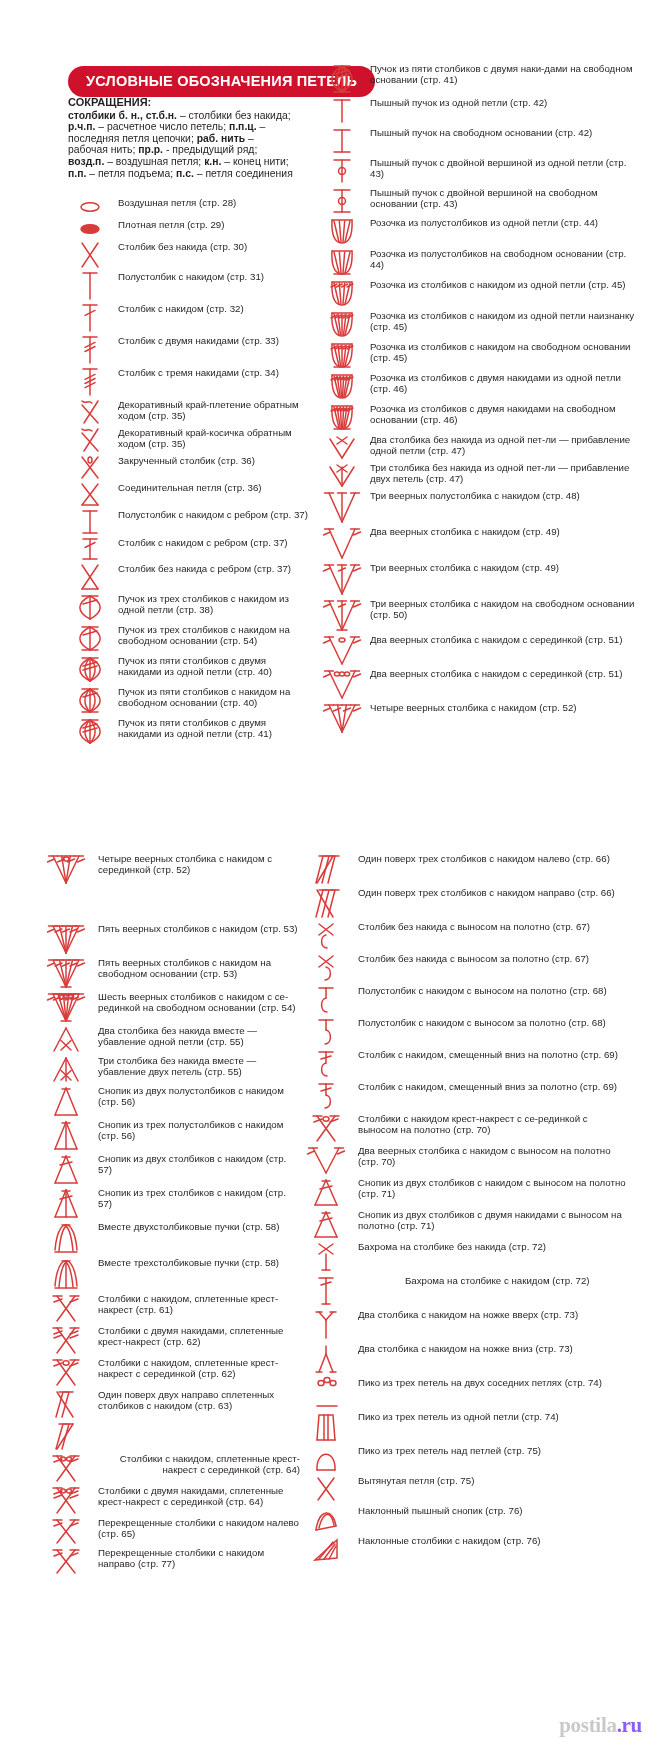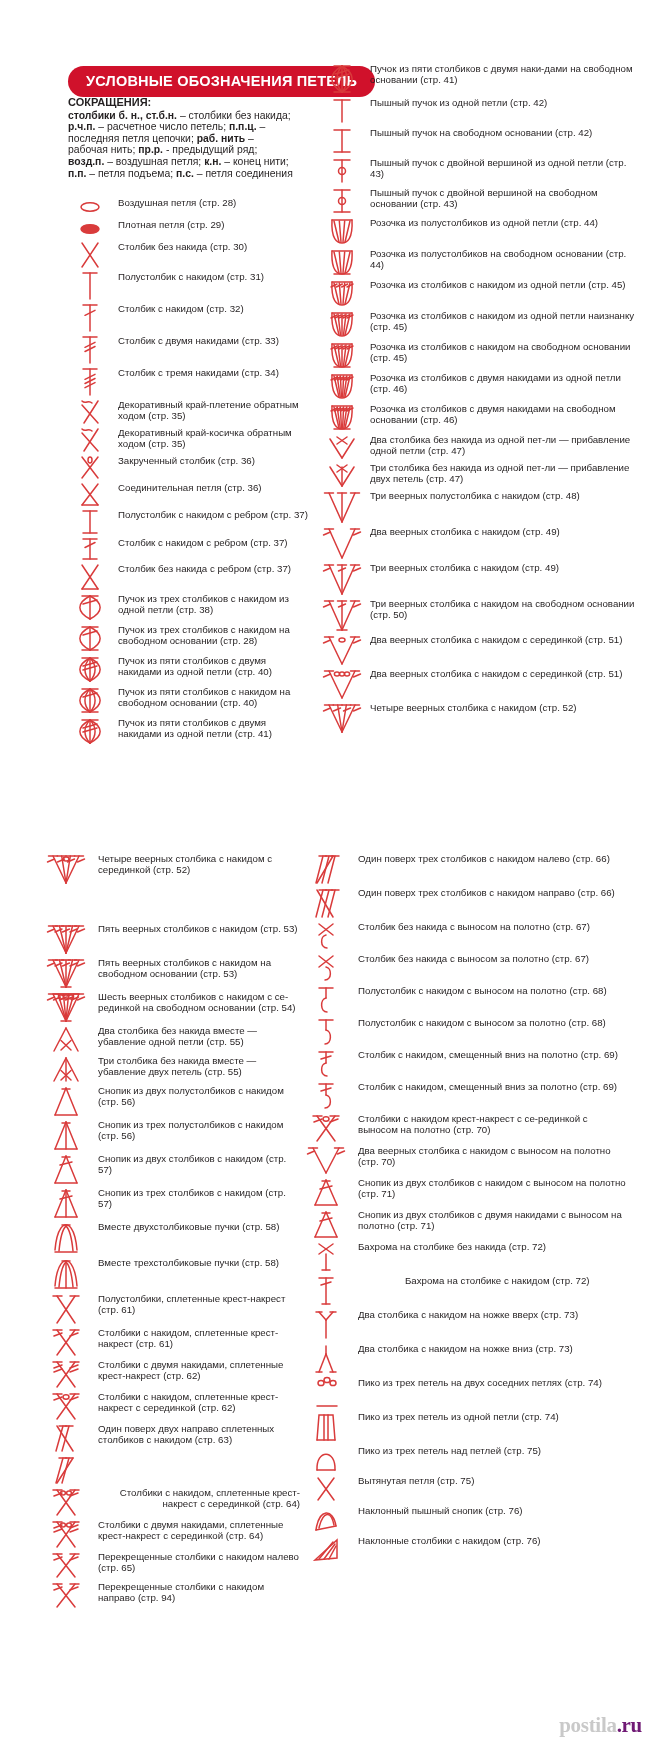--- a/index.html
+++ b/index.html
@@ -61,21 +61,21 @@
   #c4 .sym{width:52px;}
   #c4 .lbl{padding-left:6px;}
 
   
   .wm{
     position:absolute;right:18px;bottom:12px;
     font-size:21px;color:#c9c9c9;font-weight:bold;
     letter-spacing:-.3px;
     font-family:"Liberation Serif", serif;
   }
-  .wm .dot{color:#701a75;}
+  .wm .dot{color:#8b5cf6;}
 </style>
 </head>
 <body>
 
 <div class="page">
 
   <div class="badge">УСЛОВНЫЕ ОБОЗНАЧЕНИЯ ПЕТЕЛЬ</div>
 
   <div class="abbr">
     <span class="ttl">СОКРАЩЕНИЯ:</span>
@@ -237,21 +237,21 @@
         <div class="sym" style="height: 31px;">
           <svg width="26" height="31" viewBox="0 0 26 31" fill="none" stroke="#d93b3b" stroke-width="1.5" stroke-linecap="round">
             <path d="M13 4 C-0.5 10.899999999999999 -0.5 20.1 13 27"></path>
             <path d="M13 4 C13 10.899999999999999 13 20.1 13 27"></path>
             <path d="M13 4 C26.5 10.899999999999999 26.5 20.1 13 27"></path>
             <line x1="5" y1="27" x2="21" y2="27"></line>
             <line x1="5" y1="4" x2="21" y2="4"></line>
             <line x1="6" y1="12" x2="20" y2="8"></line>
           </svg>
         </div>
-        <div class="lbl">Пучок из трех столбиков с накидом на свободном основании (стр. 28)</div>
+        <div class="lbl">Пучок из трех столбиков с накидом на свободном основании (стр. 54)</div>
       </div>
       <div class="row" style="min-height: 31px;">
         <div class="sym" style="height: 31px;">
           <svg width="26" height="31" viewBox="0 0 26 31" fill="none" stroke="#d93b3b" stroke-width="1.5" stroke-linecap="round">
             <path d="M13 4 C-0.5 10.899999999999999 -0.5 20.1 13 27"></path>
             <path d="M13 4 C6.25 10.899999999999999 6.25 20.1 13 27"></path>
             <path d="M13 4 C13 10.899999999999999 13 20.1 13 27"></path>
             <path d="M13 4 C19.75 10.899999999999999 19.75 20.1 13 27"></path>
             <path d="M13 4 C26.5 10.899999999999999 26.5 20.1 13 27"></path>
             <line x1="5" y1="4" x2="21" y2="4"></line>
@@ -793,31 +793,20 @@
             <path d="M26 30 C24 6 16 4 15 5"></path>
             <path d="M8 31 C10 10 14 7 15 6"></path>
             <path d="M22 31 C20 10 16 7 15 6"></path>
             <line x1="15" y1="32" x2="15" y2="6"></line>
             <line x1="4" y1="32" x2="26" y2="32"></line>
             <line x1="11" y1="5" x2="19" y2="5"></line>
           </svg>
         </div>
         <div class="lbl">Вместе трехстолбиковые пучки (стр. 58)</div>
       </div>
-      <div class="row" style="min-height: 34px;">
-        <div class="sym" style="height: 34px;">
-          <svg width="28" height="34" viewBox="0 0 28 34" fill="none" stroke="#d93b3b" stroke-width="1.5" stroke-linecap="round">
-            <line x1="5" y1="4" x2="23" y2="31"></line>
-            <line x1="23" y1="4" x2="5" y2="31"></line>
-            <line x1="1" y1="4" x2="10" y2="4"></line>
-            <line x1="18" y1="4" x2="27" y2="4"></line>
-          </svg>
-        </div>
-        <div class="lbl">Полустолбики, сплетенные крест-накрест (стр. 61)</div>
-      </div>
       <div class="row" style="min-height: 32px;">
         <div class="sym" style="height: 32px;">
           <svg width="28" height="32" viewBox="0 0 28 32" fill="none" stroke="#d93b3b" stroke-width="1.5" stroke-linecap="round">
             <line x1="5" y1="4" x2="23" y2="29"></line>
             <line x1="23" y1="4" x2="5" y2="29"></line>
             <line x1="1" y1="4" x2="10" y2="4"></line>
             <line x1="18" y1="4" x2="27" y2="4"></line>
             <line x1="2" y1="10" x2="10" y2="7"></line>
             <line x1="18" y1="10" x2="26" y2="7"></line>
           </svg>
@@ -925,21 +914,21 @@
         <div class="sym" style="height: 30px;">
           <svg width="28" height="30" viewBox="0 0 28 30" fill="none" stroke="#d93b3b" stroke-width="1.5" stroke-linecap="round">
             <line x1="5" y1="4" x2="23" y2="27"></line>
             <line x1="23" y1="4" x2="5" y2="27"></line>
             <line x1="1" y1="4" x2="10" y2="4"></line>
             <line x1="18" y1="4" x2="27" y2="4"></line>
             <line x1="2" y1="10" x2="10" y2="7"></line>
             <line x1="18" y1="10" x2="26" y2="7"></line>
           </svg>
         </div>
-        <div class="lbl">Перекрещенные столбики с накидом направо (стр. 94)</div>
+        <div class="lbl">Перекрещенные столбики с накидом направо (стр. 77)</div>
       </div>
     </div>
   <div class="col" id="c4">
       <div class="row" style="min-height: 34px;">
         <div class="sym" style="height: 34px;">
           <svg width="30" height="34" viewBox="0 0 30 34" fill="none" stroke="#d93b3b" stroke-width="1.5" stroke-linecap="round">
             <line x1="12" y1="4" x2="5" y2="31"></line>
             <line x1="8" y1="4" x2="16" y2="4"></line>
             <line x1="18" y1="4" x2="11" y2="31"></line>
             <line x1="14" y1="4" x2="22" y2="4"></line>

